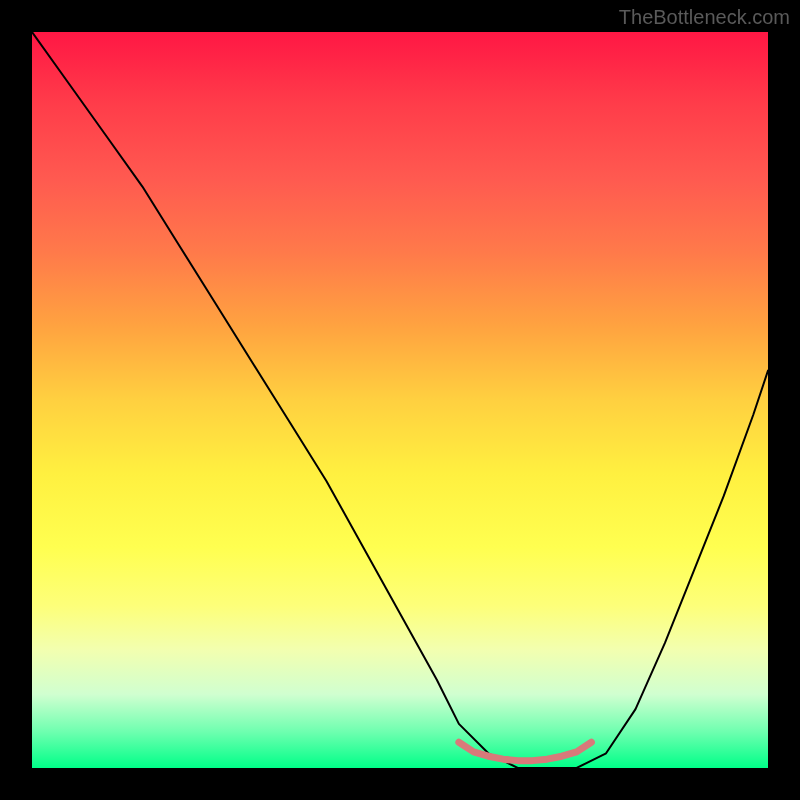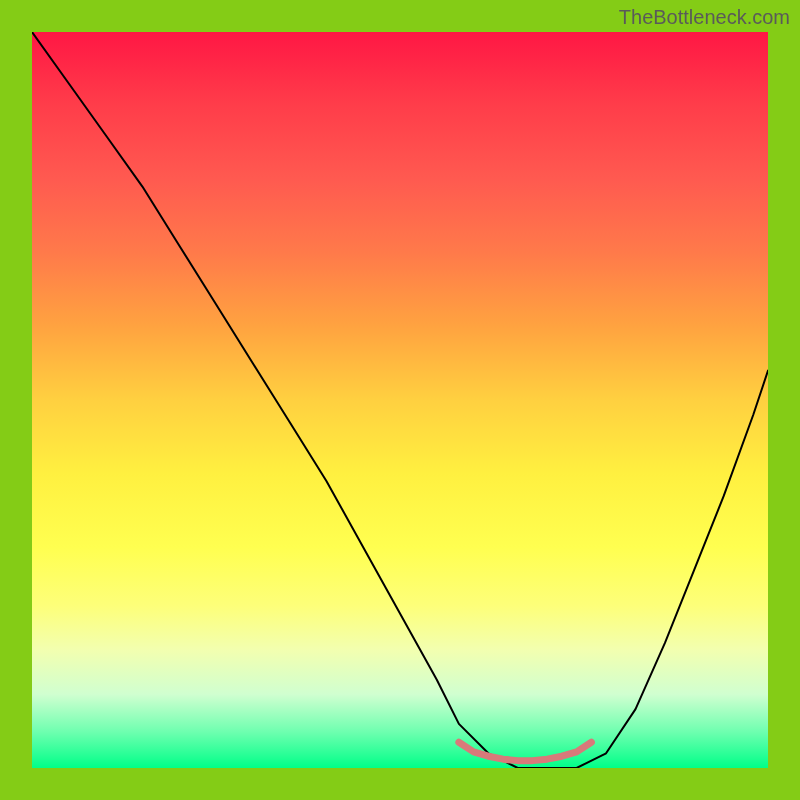--- a/index.html
+++ b/index.html
@@ -7,21 +7,21 @@
     width: 800px;
     height: 800px;
     overflow: hidden;
     position: relative;
     font-family: Arial, sans-serif;
   }
   .chart-container {
     width: 800px;
     height: 800px;
     position: relative;
-    background: #84cc16;
+    background: #000000;
   }
   .plot-area {
     position: absolute;
     left: 32px;
     top: 32px;
     width: 736px;
     height: 736px;
     background: linear-gradient(to bottom,
       #ff1744 0%,
       #ff3d4a 10%,

